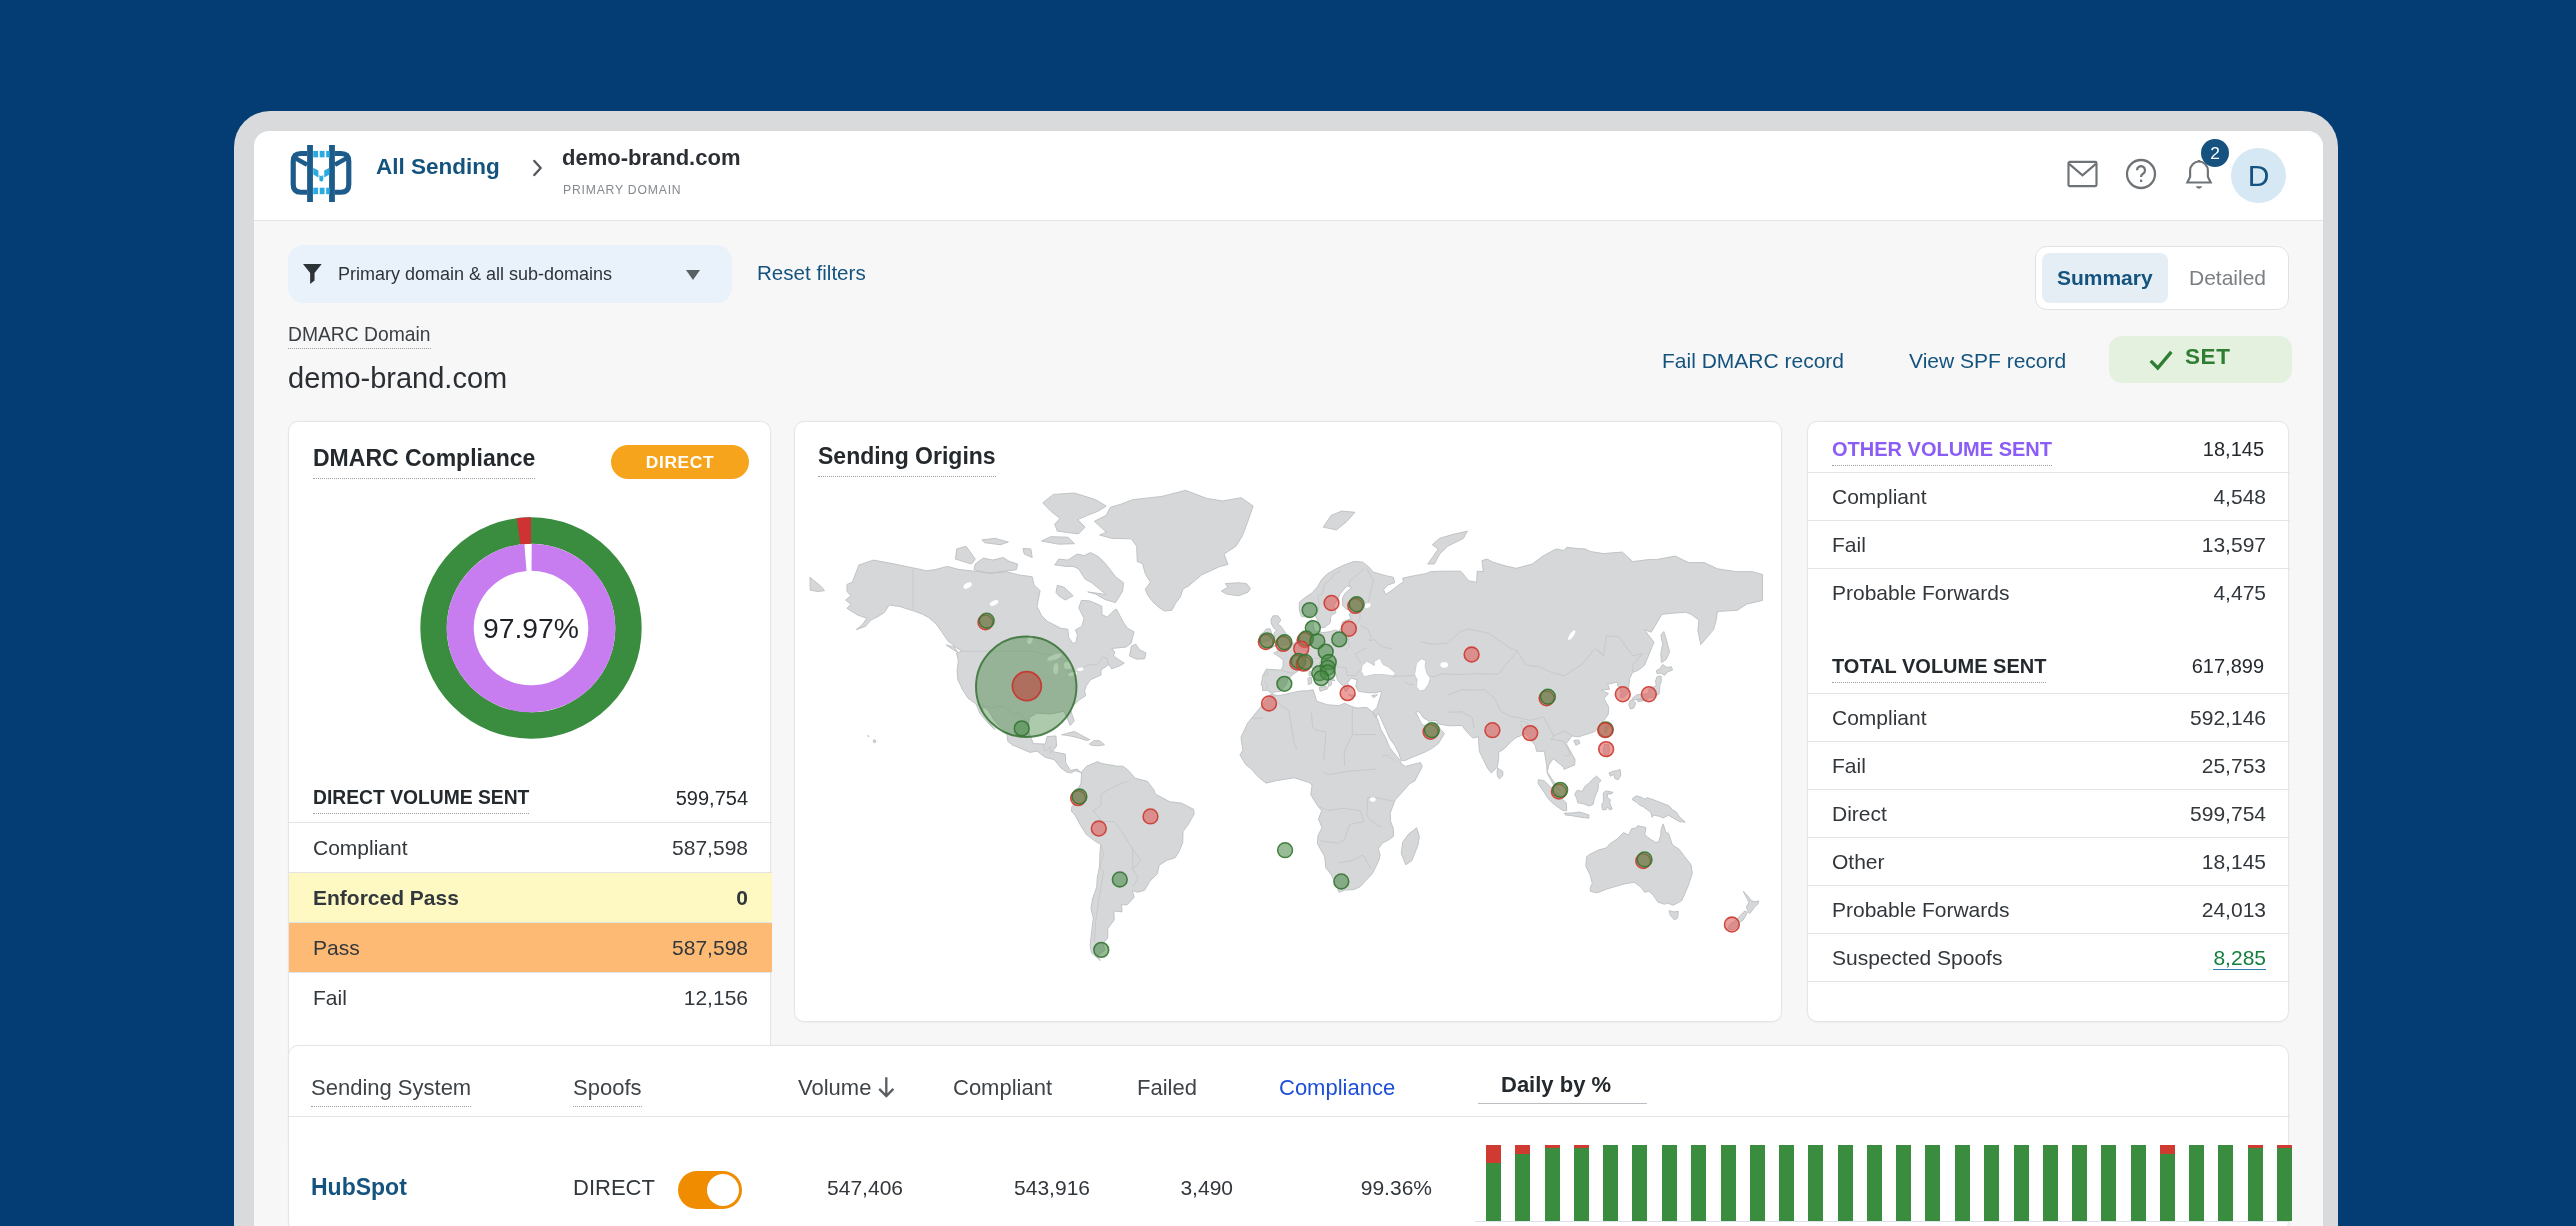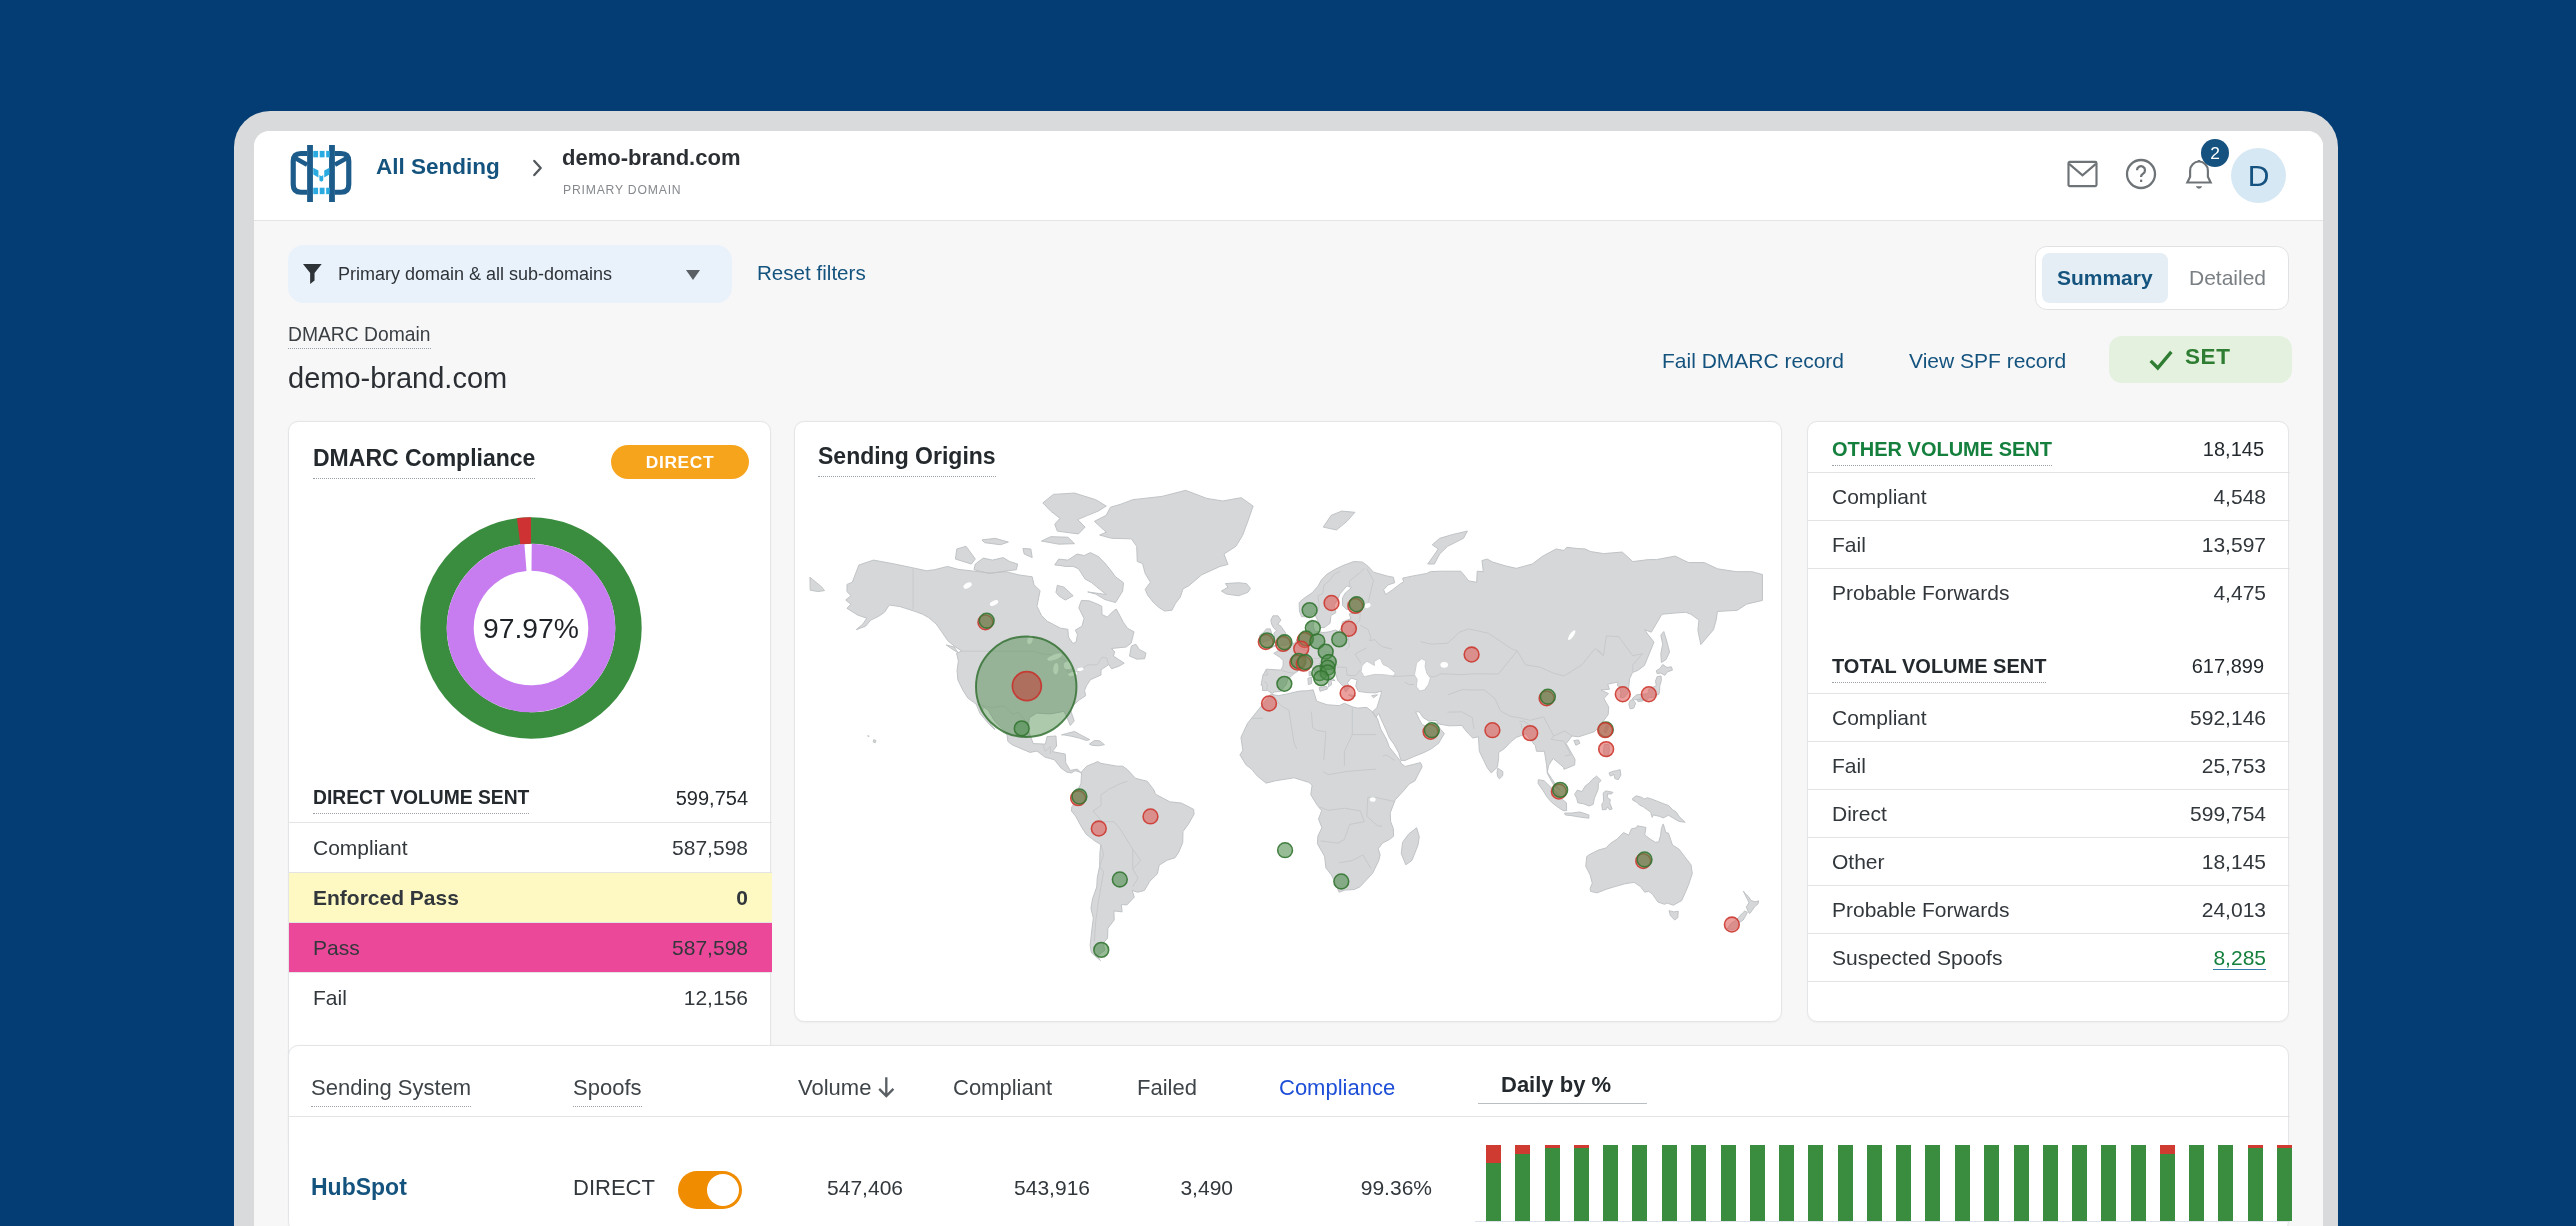--- a/index.html
+++ b/index.html
@@ -119,21 +119,21 @@
     <table class="vt t1" style="position:absolute; left:0; top:400px; width:483px;">
       <tbody>
           <tr>
             <td style="padding-left:24px;">Compliant</td>
             <td class="r" style="padding-right:24px;">587,598</td>
           </tr>
       <tr style="background:#fef9c3;font-weight:bold;">
             <td style="padding-left:24px;">Enforced Pass</td>
             <td class="r" style="padding-right:24px;">0</td>
           </tr>
-      <tr style="background:#ec4899;">
+      <tr style="background:#fdba74;">
             <td style="padding-left:24px;">Pass</td>
             <td class="r" style="padding-right:24px;">587,598</td>
           </tr>
       <tr>
             <td style="padding-left:24px;">Fail</td>
             <td class="r" style="padding-right:24px;">12,156</td>
           </tr>
     </tbody>
       </table>
   </div>
@@ -260,21 +260,21 @@
         <circle cx="1259.4" cy="507.9" r="11.5" fill="rgba(222,92,86,0.58)" stroke="rgba(204,56,48,0.9)" stroke-width="2.4"></circle>
         <circle cx="1186" cy="573.7" r="11.5" fill="rgba(222,92,86,0.58)" stroke="rgba(204,56,48,0.9)" stroke-width="2.4"></circle>
         <circle cx="1188" cy="571.2" r="11.5" fill="rgba(76,140,74,0.58)" stroke="rgba(52,118,50,0.9)" stroke-width="2.4"></circle>
         <circle cx="1317" cy="681.7" r="11.5" fill="rgba(222,92,86,0.58)" stroke="rgba(204,56,48,0.9)" stroke-width="2.4"></circle>
         <circle cx="1319" cy="679.2" r="11.5" fill="rgba(76,140,74,0.58)" stroke="rgba(52,118,50,0.9)" stroke-width="2.4"></circle>
         <circle cx="1454.6" cy="780.2" r="11.5" fill="rgba(222,92,86,0.58)" stroke="rgba(204,56,48,0.9)" stroke-width="2.4"></circle>
       </svg>
   </div>
 
   <div class="card" style="left:1553px; top:290px; width:482px; height:601px; font-size:20px;">
-    <div class="abs" style="left:24px; top:16px;"><span style="font-weight:bold; color:#15803d;" class="dotted">OTHER VOLUME SENT</span></div>
+    <div class="abs" style="left:24px; top:16px;"><span style="font-weight:bold; color:#8b5cf6;" class="dotted">OTHER VOLUME SENT</span></div>
     <div class="abs" style="right:24px; top:16px; color:#24292e; font-size:20px;">18,145</div>
     <table class="vt" style="position:absolute; left:0; top:50px; width:482px;">
       <tbody>
           <tr>
             <td style="padding-left:24px;">Compliant</td>
             <td class="r" style="padding-right:24px;">4,548</td>
           </tr>
       <tr>
             <td style="padding-left:24px;">Fail</td>
             <td class="r" style="padding-right:24px;">13,597</td>

